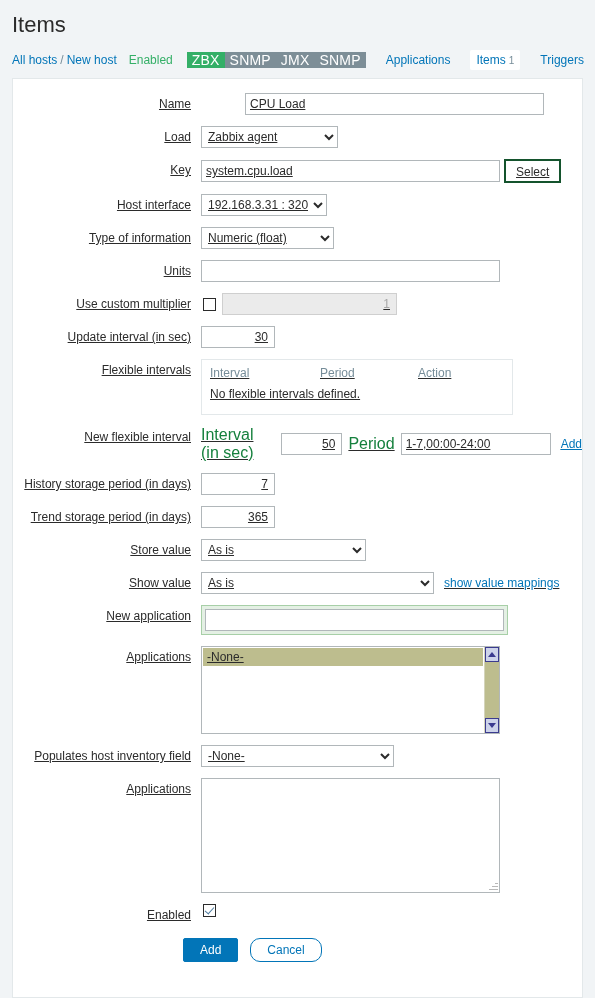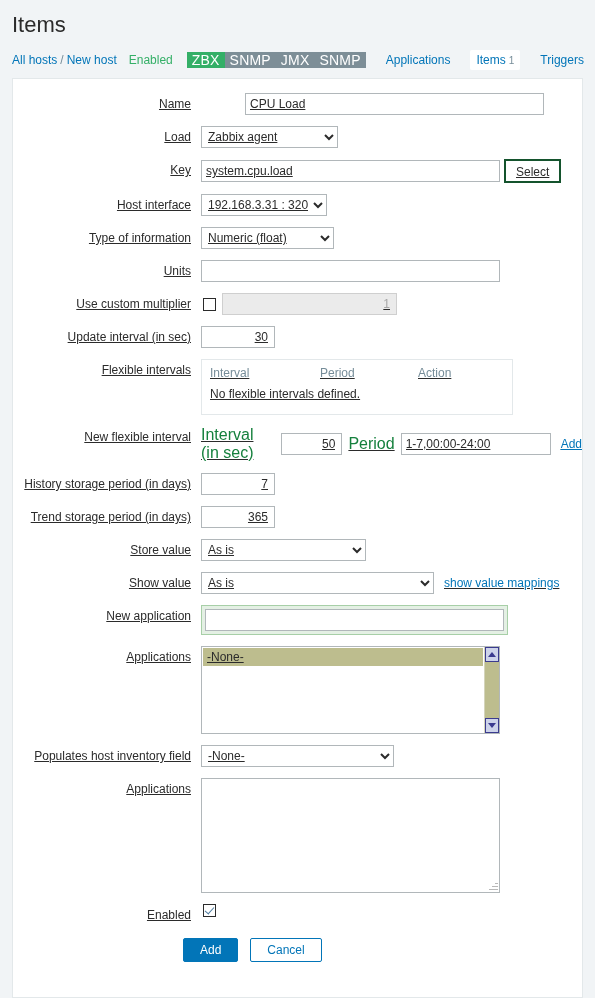--- a/index.html
+++ b/index.html
@@ -177,21 +177,21 @@
     cursor: pointer;
   }
   .btn-secondary {
     background: #ffffff;
     border: 1px solid #0275b8;
     color: #0275b8;
     height: 24px;
     padding: 0 16px;
     font-size: 12px;
     font-family: "Liberation Sans", sans-serif;
-    border-radius: 2px;
+    border-radius: 10px;
     margin-left: 12px;
     cursor: pointer;
   }
 
   .chk {
     width: 13px; height: 13px;
     margin: 0 0 0 2px;
     border: 1px solid #2b2b2b;
     background: #ffffff;
     display: inline-block;

